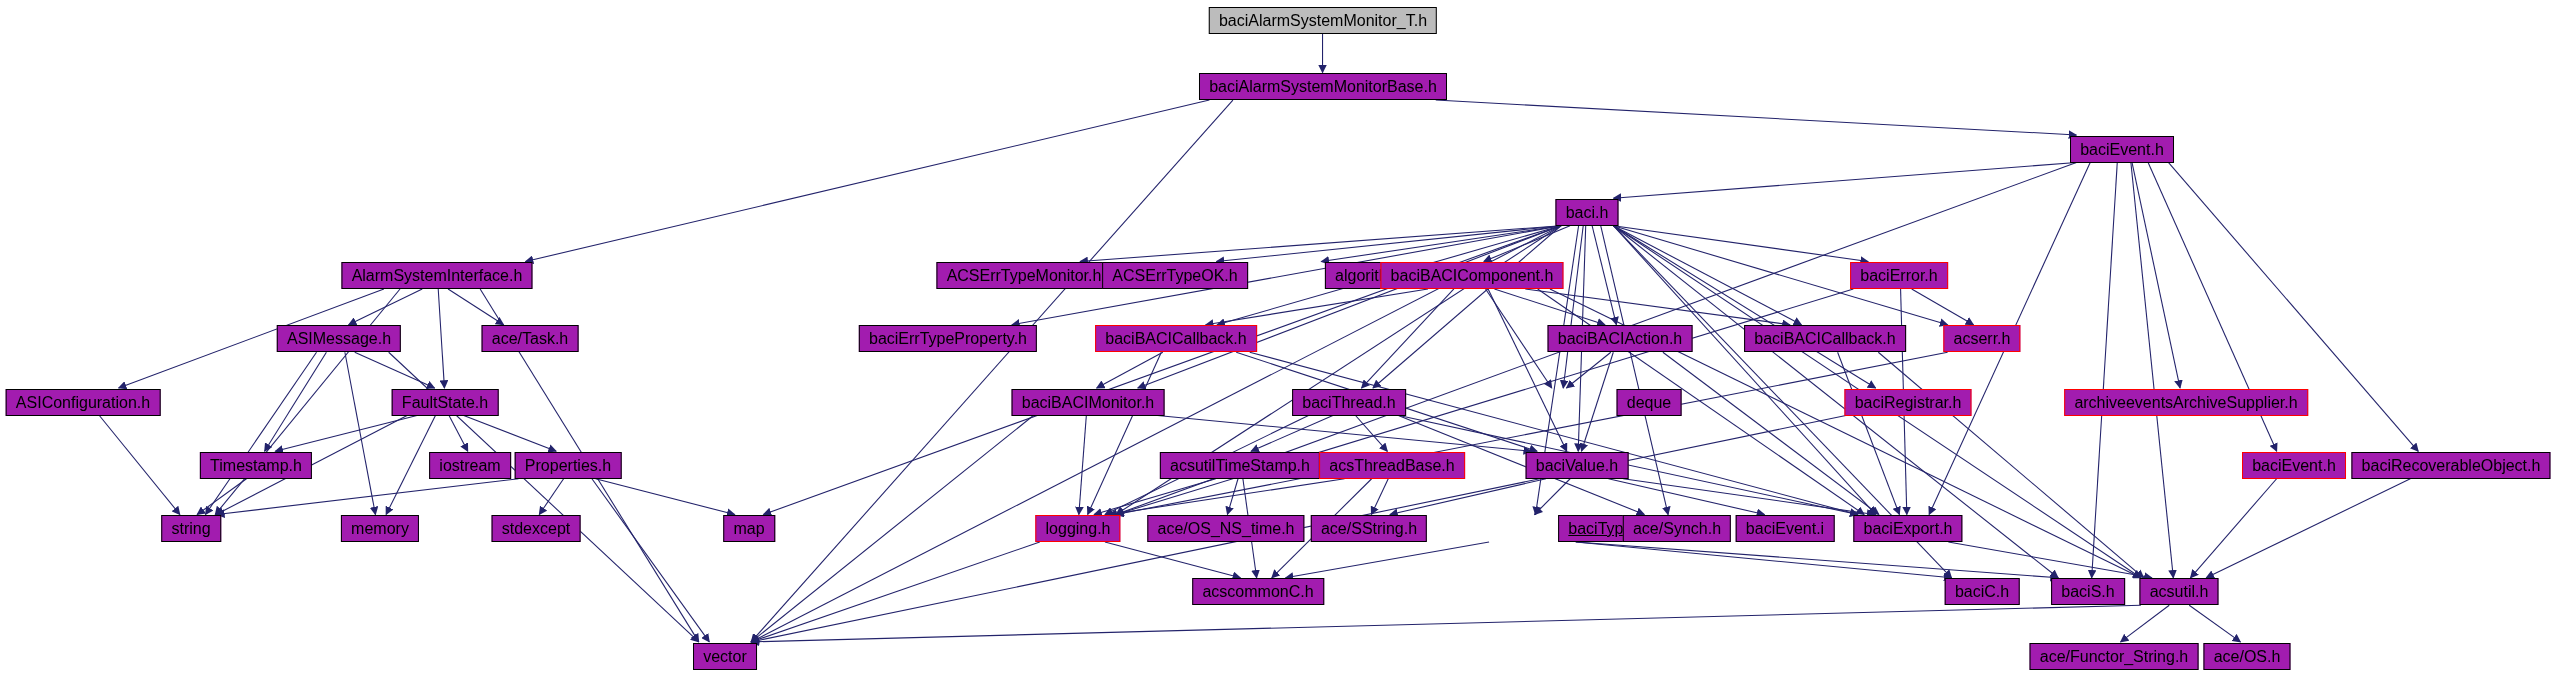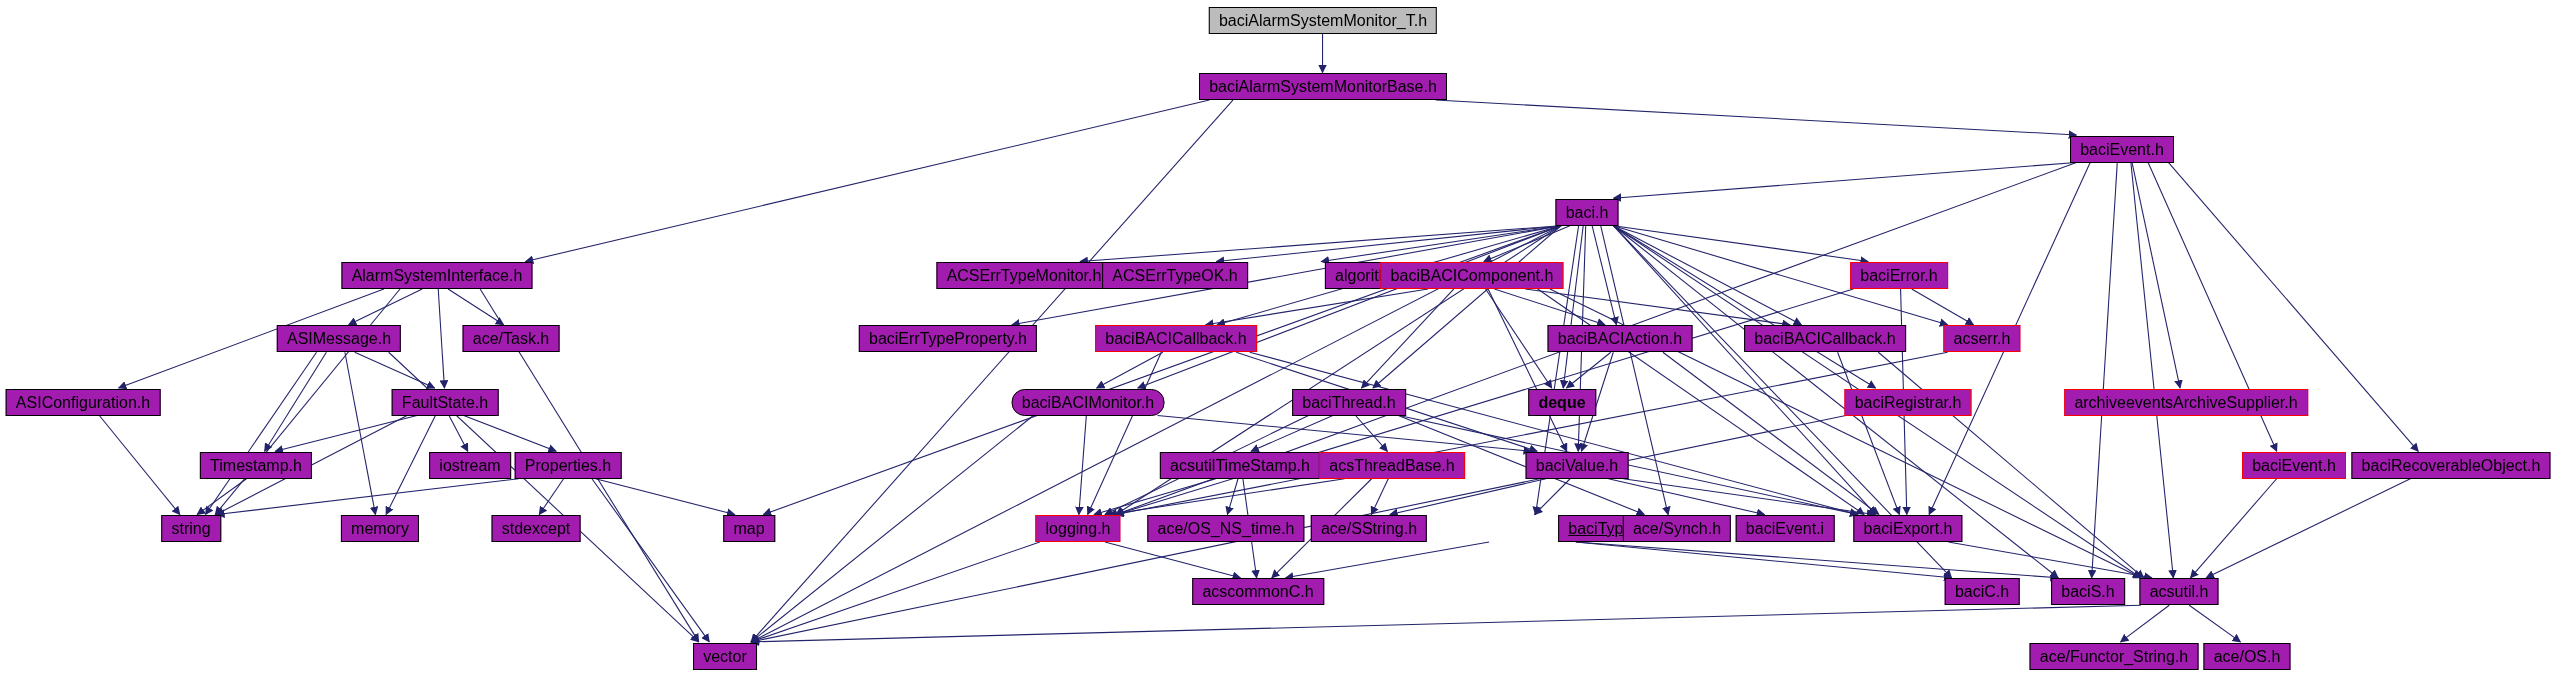--- a/index.html
+++ b/index.html
@@ -173,31 +173,31 @@
     <div class="node normal" style="left: 1323px; top: 73px;">baciAlarmSystemMonitorBase.h</div>
     <div class="node normal" style="left: 2122px; top: 136px;">baciEvent.h</div>
     <div class="node normal" style="left: 1587px; top: 199px;">baci.h</div>
     <div class="node normal" style="left: 437px; top: 262px;">AlarmSystemInterface.h</div>
     <div class="node normal" style="left: 1024px; top: 262px;">ACSErrTypeMonitor.h</div>
     <div class="node normal" style="left: 1175px; top: 262px;">ACSErrTypeOK.h</div>
     <div class="node normal" style="left: 1368px; top: 262px;">algorithm</div>
     <div class="node red" style="left: 1472px; top: 262px;">baciBACIComponent.h</div>
     <div class="node red" style="left: 1899px; top: 262px;">baciError.h</div>
     <div class="node normal" style="left: 339px; top: 325px;">ASIMessage.h</div>
-    <div class="node normal" style="left: 511px; top: 325px;">ace/Task.h</div>
+    <div class="node normal" style="left: 530px; top: 325px;">ace/Task.h</div>
     <div class="node normal" style="left: 948px; top: 325px;">baciErrTypeProperty.h</div>
     <div class="node red" style="left: 1176px; top: 325px;">baciBACICallback.h</div>
     <div class="node normal" style="left: 1620px; top: 325px;">baciBACIAction.h</div>
     <div class="node normal" style="left: 1825px; top: 325px;">baciBACICallback.h</div>
     <div class="node red" style="left: 1982px; top: 325px;">acserr.h</div>
     <div class="node normal" style="left: 83px; top: 389px;">ASIConfiguration.h</div>
     <div class="node normal" style="left: 445px; top: 389px;">FaultState.h</div>
-    <div class="node normal" style="left: 1088px; top: 389px; border-radius: 13px;">baciBACIMonitor.h</div>
+    <div class="node normal" style="left: 1088px; top: 389px;">baciBACIMonitor.h</div>
     <div class="node normal" style="left: 1349px; top: 389px;">baciThread.h</div>
-    <div class="node normal" style="left: 1562px; top: 389px; font-weight: bold;">deque</div>
+    <div class="node normal" style="left: 1649px; top: 389px;">deque</div>
     <div class="node red" style="left: 1908px; top: 389px;">baciRegistrar.h</div>
     <div class="node red" style="left: 2186px; top: 389px;">archiveeventsArchiveSupplier.h</div>
     <div class="node normal" style="left: 256px; top: 452px;">Timestamp.h</div>
     <div class="node normal" style="left: 470px; top: 452px;">iostream</div>
     <div class="node normal" style="left: 568px; top: 452px;">Properties.h</div>
     <div class="node normal" style="left: 1240px; top: 452px;">acsutilTimeStamp.h</div>
     <div class="node red" style="left: 1392px; top: 452px;">acsThreadBase.h</div>
     <div class="node normal" style="left: 1577px; top: 452px;">baciValue.h</div>
     <div class="node red" style="left: 2294px; top: 452px;">baciEvent.h</div>
     <div class="node normal" style="left: 2451px; top: 452px;">baciRecoverableObject.h</div>

